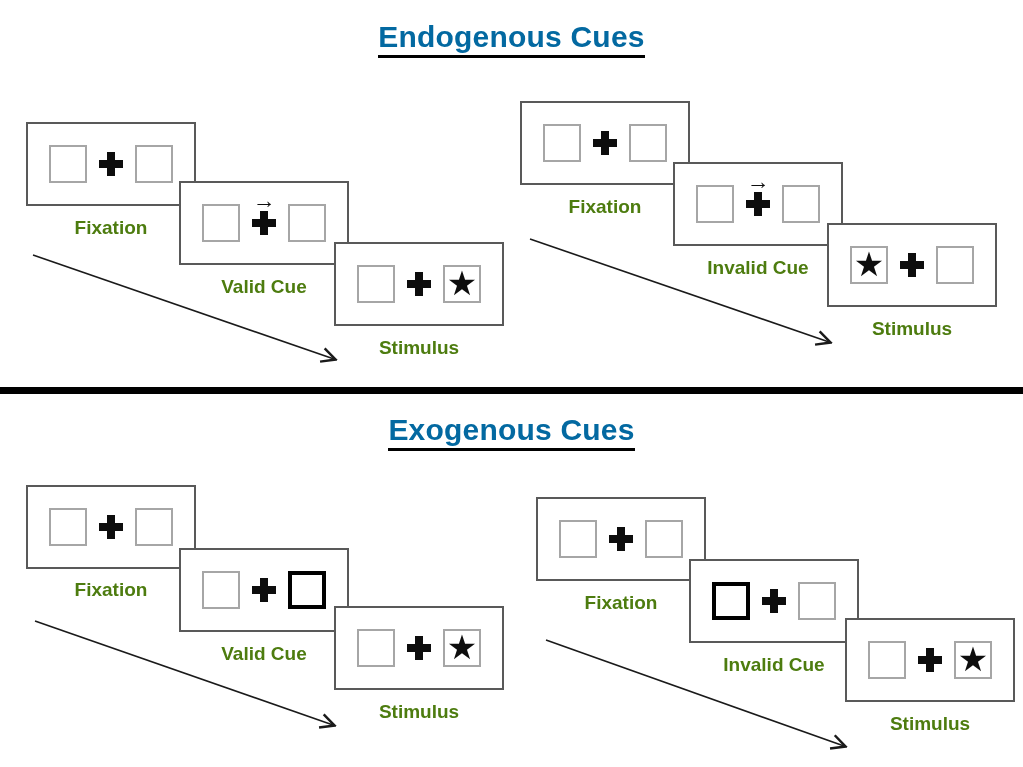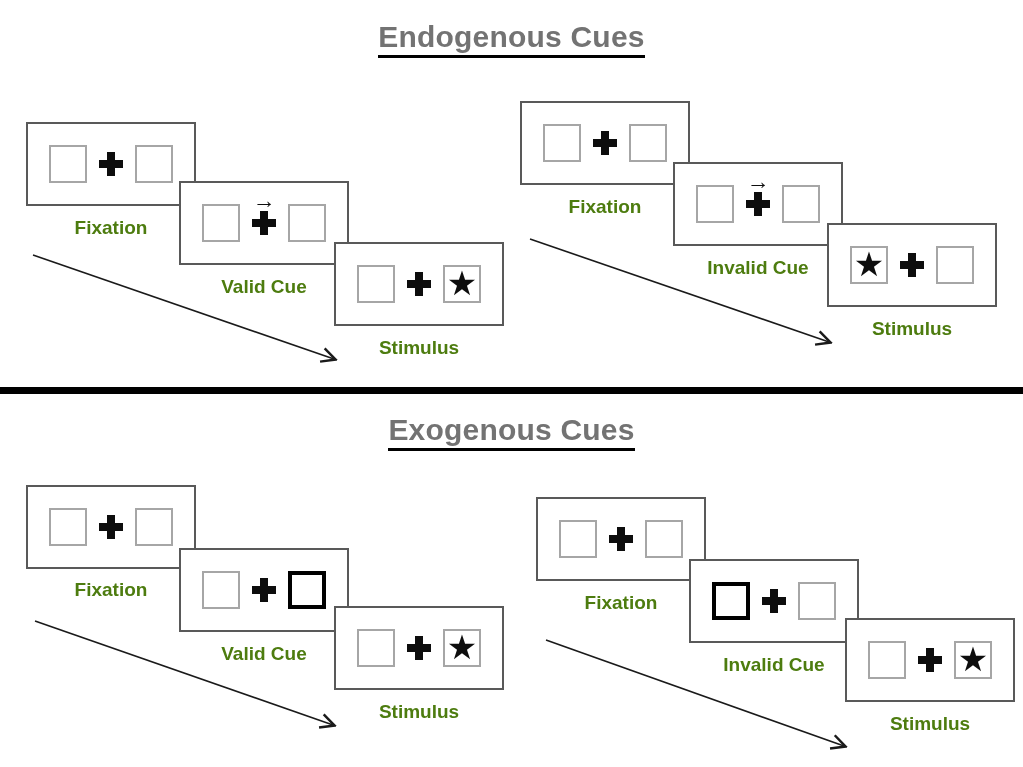--- a/index.html
+++ b/index.html
@@ -2,21 +2,21 @@
 <html><head>
 <meta charset="utf-8">
 <style>
   html,body{margin:0;padding:0;background:#fff;}
   #stage{
     position:relative;width:1023px;height:767px;background:#fff;overflow:hidden;
     font-family:"Liberation Sans","DejaVu Sans",sans-serif;color:#0d0d0d;
   }
   .title-row{position:absolute;left:0;width:1023px;text-align:center;}
   .title{
-    display:inline-block;font-size:30px;font-weight:bold;color:#737373;
+    display:inline-block;font-size:30px;font-weight:bold;color:#0369a1;
     border-bottom:3px solid #000;padding-bottom:1px;letter-spacing:0.2px;
   }
   .divider{position:absolute;left:0;width:1023px;height:7px;background:#000;}
   .seq-panel{
     position:absolute;width:170px;height:84px;background:#fff;
     border:2px solid #595959;box-sizing:border-box;
     display:flex;align-items:center;justify-content:space-between;
     padding:0 21px;
   }
   .box{

